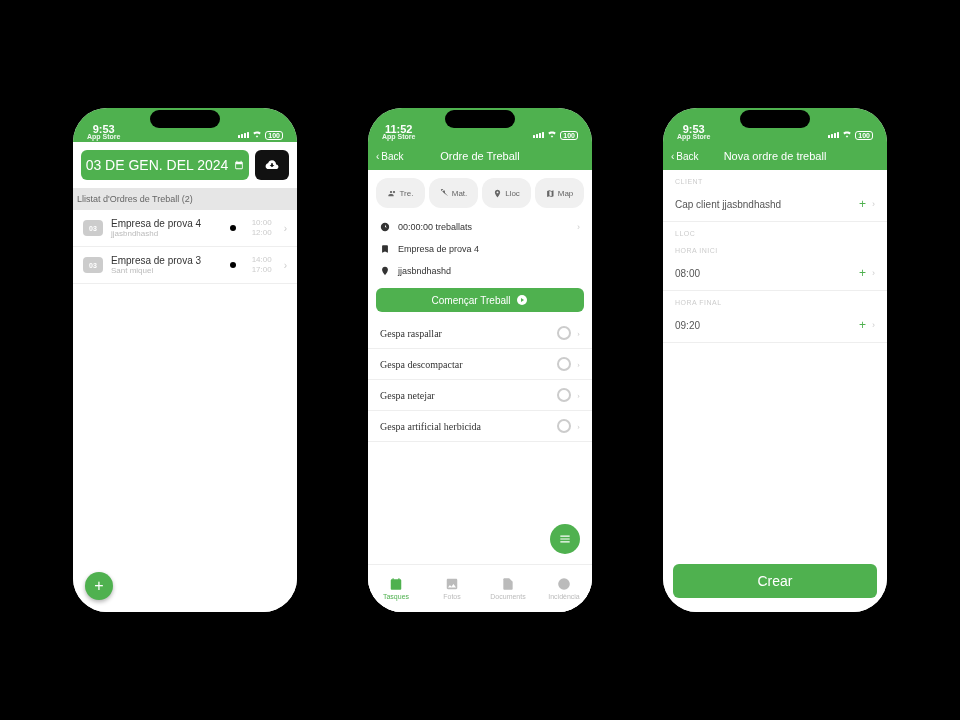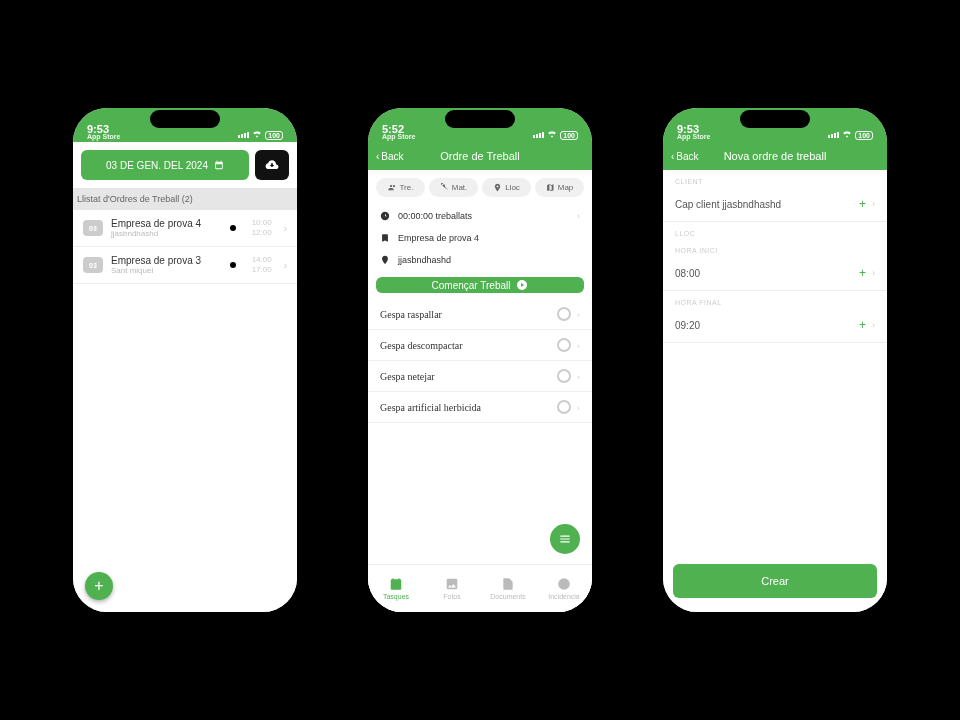--- a/index.html
+++ b/index.html
@@ -58,21 +58,21 @@
     height: 34px;
     background: #4fb14f;
     display: flex;
     justify-content: space-between;
     align-items: flex-end;
     padding: 0 14px 2px;
     font-size: 9px;
     color: #fff;
     font-weight: 600;
   }
-  .status-left { display:flex; flex-direction:column; align-items:flex-start;margin-top:12px;}
+  .status-left { display:flex; flex-direction:column; align-items:center;margin-top:12px;}
   .status-time { font-size: 11px; font-weight: 600;}
   .status-sub { font-size: 7px; opacity: .9; margin-top:-2px;}
   .status-right { display:flex; align-items:center; gap:3px; font-size:8px;}
   .sig { display:inline-flex; gap:1px; align-items:flex-end;}
   .sig span{ width:2px; background:#fff; border-radius:.5px;}
   .sig span:nth-child(1){height:3px;} .sig span:nth-child(2){height:4px;}
   .sig span:nth-child(3){height:5px;} .sig span:nth-child(4){height:6px;}
   .batt { border:1px solid #fff; border-radius:3px; padding:0 2px; font-size:7px;font-weight:700;}
   .nav-bar {
     height: 28px;
@@ -91,21 +91,21 @@
   .ham { display:inline-flex; flex-direction:column; gap:2px;}
   .ham span{ width:12px; height:2px; background:#fff; border-radius:1px;}
   .content { flex:1; background:#fff; overflow:hidden; position:relative;}
   
   .p1-top {
     display:flex; gap:6px; padding:8px;
   }
   .date-btn {
     flex:1; background:#4fb14f; color:#fff; border-radius:6px;
     display:flex; align-items:center; justify-content:center; gap:6px;
-    font-size:10px; height:30px;
+    font-size:14px; height:30px;
   }
   .cloud-btn {
     width:34px; height:30px; background:#111; border-radius:6px;
     display:flex; align-items:center; justify-content:center;
   }
   .cloud-btn svg { width:14px; height:14px; fill:#fff;}
   .section-hdr {
     background:#e6e6e6; font-size:9px; color:#666; padding:6px 4px;
   }
   .order-row {
@@ -130,32 +130,32 @@
     font-size:16px; font-weight:400;
     box-shadow:0 2px 4px rgba(0,0,0,.3);
   }
   
   .seg {
     display:flex; gap:4px; padding:8px;
   }
   .seg-btn {
     flex:1; background:#f0f0f0; border-radius:12px;
     font-size:8px; color:#666; display:flex; align-items:center; justify-content:center; gap:3px;
-    height:19px;
+    height:30px;
   }
   .info-row {
     display:flex; align-items:center; gap:8px; padding:6px 12px;
     font-size:9px; color:#333;
   }
   .info-row .ic { width:10px; height:10px; fill:#333;}
   .info-row .chev2{ margin-left:auto; color:#ccc; font-size:9px;}
   .big-green {
     margin:6px 8px; background:#4fb14f; color:#fff; border-radius:6px;
     font-size:10px; display:flex; align-items:center; justify-content:center; gap:6px;
-    height:16px;
+    height:24px;
   }
   .task-row {
     display:flex; align-items:center; padding:8px 12px;
     border-bottom:1px solid #eee; font-size:10px; color:#333;font-family:Liberation Serif, serif;
   }
   .task-row .radio {
     margin-left:auto; width:14px; height:14px; border:2px solid #ccc; border-radius:50%;
   }
   .task-row .chev2{ color:#ccc; font-size:9px; margin-left:6px;}
   .fab2 {
@@ -182,21 +182,21 @@
   }
   .form-row {
     display:flex; align-items:center; padding:10px 12px;
     border-bottom:1px solid #eee; font-size:10px; color:#555;
   }
   .form-row .plus { margin-left:auto; color:#4fb14f; font-size:12px; font-weight:300;}
   .form-row .chev3 { color:#ccc; font-size:9px; margin-left:6px;}
   .create-btn {
     position:absolute; bottom:14px; left:10px; right:10px;
     height:34px; background:#4fb14f; color:#fff; border-radius:6px;
-    display:flex; align-items:center; justify-content:center; font-size:11px;
+    display:flex; align-items:center; justify-content:center; font-size:14px;
   }
 </style>
 </head>
 <body>
 
 <div class="phone">
   <div class="notch"></div>
   <div class="screen">
     <div class="status-bar">
       <div class="status-left">
@@ -268,21 +268,21 @@
     </div>
   </div>
   <div class="home-ind"></div>
 </div>
 
 <div class="phone">
   <div class="notch"></div>
   <div class="screen">
     <div class="status-bar">
       <div class="status-left">
-        <span class="status-time">5:52</span>
+        <span class="status-time">11:52</span>
         <span class="status-sub">App Store</span>
       </div>
       <div class="status-right">
         <span class="sig">
             <span></span>
             <span></span>
             <span></span>
             <span></span>
           </span>
         <span><svg width="10" height="8" viewBox="0 0 24 18">

